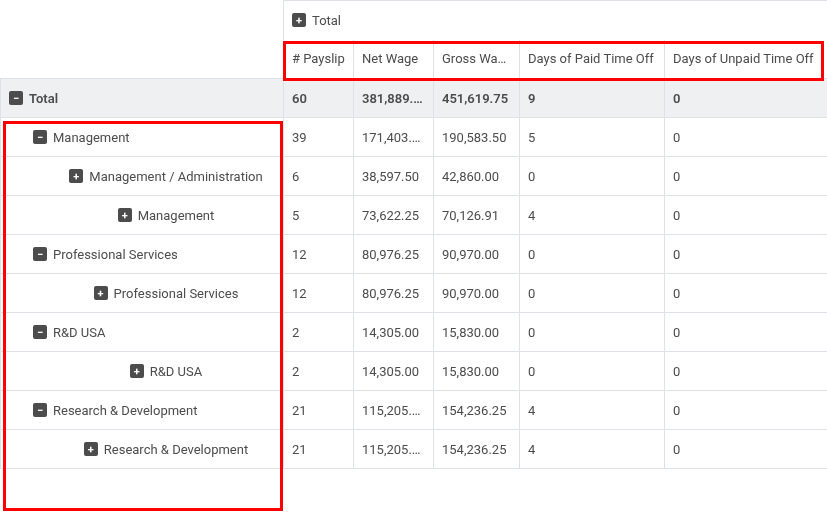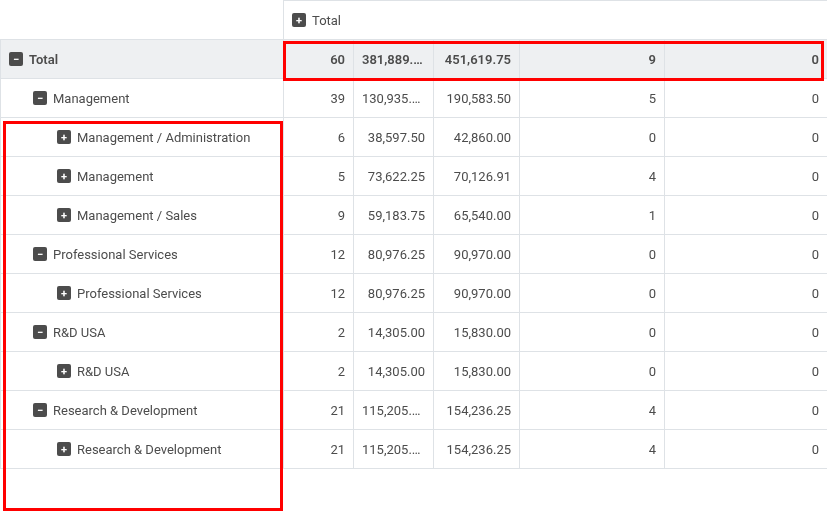--- a/index.html
+++ b/index.html
@@ -29,21 +29,21 @@
     overflow: hidden;
     text-overflow: ellipsis;
     background: #fff;
   }
   th {
     font-weight: 400;
     text-align: left;
     color: #4c4c4c;
   }
   td.num {
-    text-align: right;
+    text-align: left;
   }
   .expander {
     display: inline-flex;
     align-items: center;
     justify-content: center;
     width: 14px;
     height: 14px;
     border-radius: 2px;
     background: #4c4c4c;
     color: #fff;
@@ -54,21 +54,21 @@
     cursor: pointer;
     flex-shrink: 0;
   }
   .expander.minus::before { content: "−"; }
   .expander.plus::before { content: "+"; }
   .row-label {
     display: flex;
     align-items: center;
   }
   .indent-1 { padding-left: 24px; }
-  .indent-2 { padding-left: 48px; }
+  .indent-2 { padding-left: 48px; justify-content: center; }
   tr.total-row td, tr.total-row th {
     background: #eef0f2;
     font-weight: 600;
     color: #4c4c4c;
   }
   tr.total-row td.num { color: #4c4c4c; }
   .hl-link { color: #17a2b8; }
   col.c-label { width: 283px; }
   col.c-payslip { width: 70px; }
   col.c-net { width: 80px; }
@@ -101,20 +101,28 @@
     <thead>
       <tr class="blank-head">
         <th style="border:none;background:transparent"></th>
         <th colspan="5">
           <span class="row-label">
             <span class="expander plus"></span>
             <span>Total</span>
           </span>
         </th>
       </tr>
+      <tr class="top-head">
+        <th style="border:none;background:transparent"></th>
+        <th># Payslip</th>
+        <th>Net Wage</th>
+        <th>Gross Wage</th>
+        <th>Days of Paid Time Off</th>
+        <th>Days of Unpaid Time Off</th>
+      </tr>
     </thead>
     <tbody id="tbody">
     <tr class="total-row">
           <th>
             <span class="row-label indent-0">
               <span class="expander minus"></span>
               <span>Total</span>
             </span>
           </th>
           <td class="num">60</td>
@@ -124,21 +132,21 @@
           <td class="num">0</td>
         </tr>
         <tr>
           <th>
             <span class="row-label indent-1">
               <span class="expander minus"></span>
               <span>Management</span>
             </span>
           </th>
           <td class="num">39</td>
-          <td class="num">130,935.85</td>
+          <td class="num">171,403.50</td>
           <td class="num">190,583.50</td>
           <td class="num">5</td>
           <td class="num">0</td>
         </tr>
         <tr>
           <th>
             <span class="row-label indent-2">
               <span class="expander plus"></span>
               <span>Management / Administration</span>
             </span>
@@ -153,33 +161,20 @@
           <th>
             <span class="row-label indent-2">
               <span class="expander plus"></span>
               <span>Management</span>
             </span>
           </th>
           <td class="num">5</td>
           <td class="num">73,622.25</td>
           <td class="num">70,126.91</td>
           <td class="num">4</td>
-          <td class="num">0</td>
-        </tr>
-        <tr>
-          <th>
-            <span class="row-label indent-2">
-              <span class="expander plus"></span>
-              <span>Management / Sales</span>
-            </span>
-          </th>
-          <td class="num">9</td>
-          <td class="num">59,183.75</td>
-          <td class="num">65,540.00</td>
-          <td class="num">1</td>
           <td class="num">0</td>
         </tr>
         <tr>
           <th>
             <span class="row-label indent-1">
               <span class="expander minus"></span>
               <span>Professional Services</span>
             </span>
           </th>
           <td class="num">12</td>

